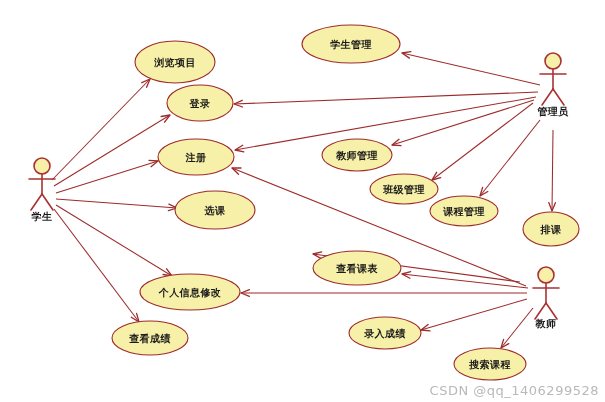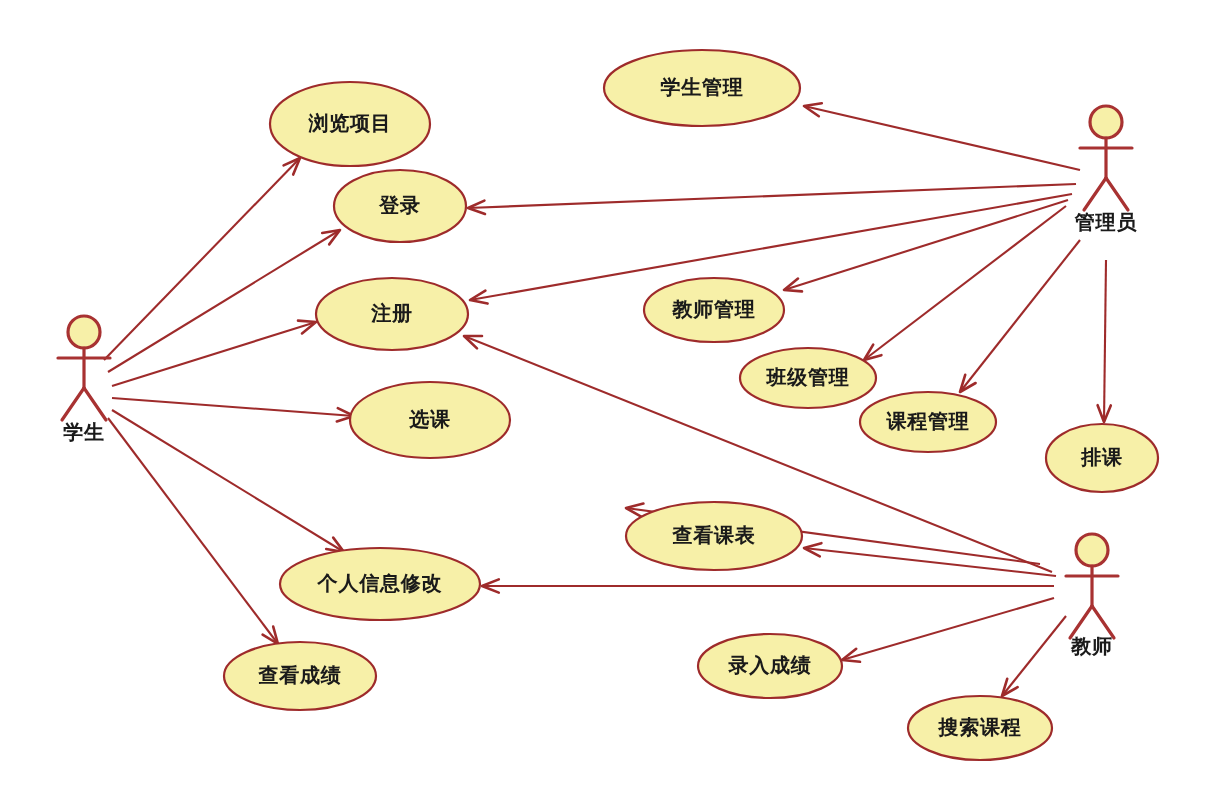--- a/index.html
+++ b/index.html
@@ -248,13 +248,14 @@
           <circle cx="546" cy="275" r="8" class="actor-head"></circle>
           <line x1="546" y1="283" x2="546" y2="303" class="actor-line"></line>
           <line x1="533" y1="288" x2="559" y2="288" class="actor-line"></line>
           <line x1="546" y1="303" x2="535" y2="319" class="actor-line"></line>
           <line x1="546" y1="303" x2="557" y2="319" class="actor-line"></line>
           <text x="546" y="324" class="actor-label">教师</text>
         </g>
       </g>
   </svg>
 
+  <div class="watermark">CSDN @qq_1406299528</div>
 </div>
 
 </body></html>

